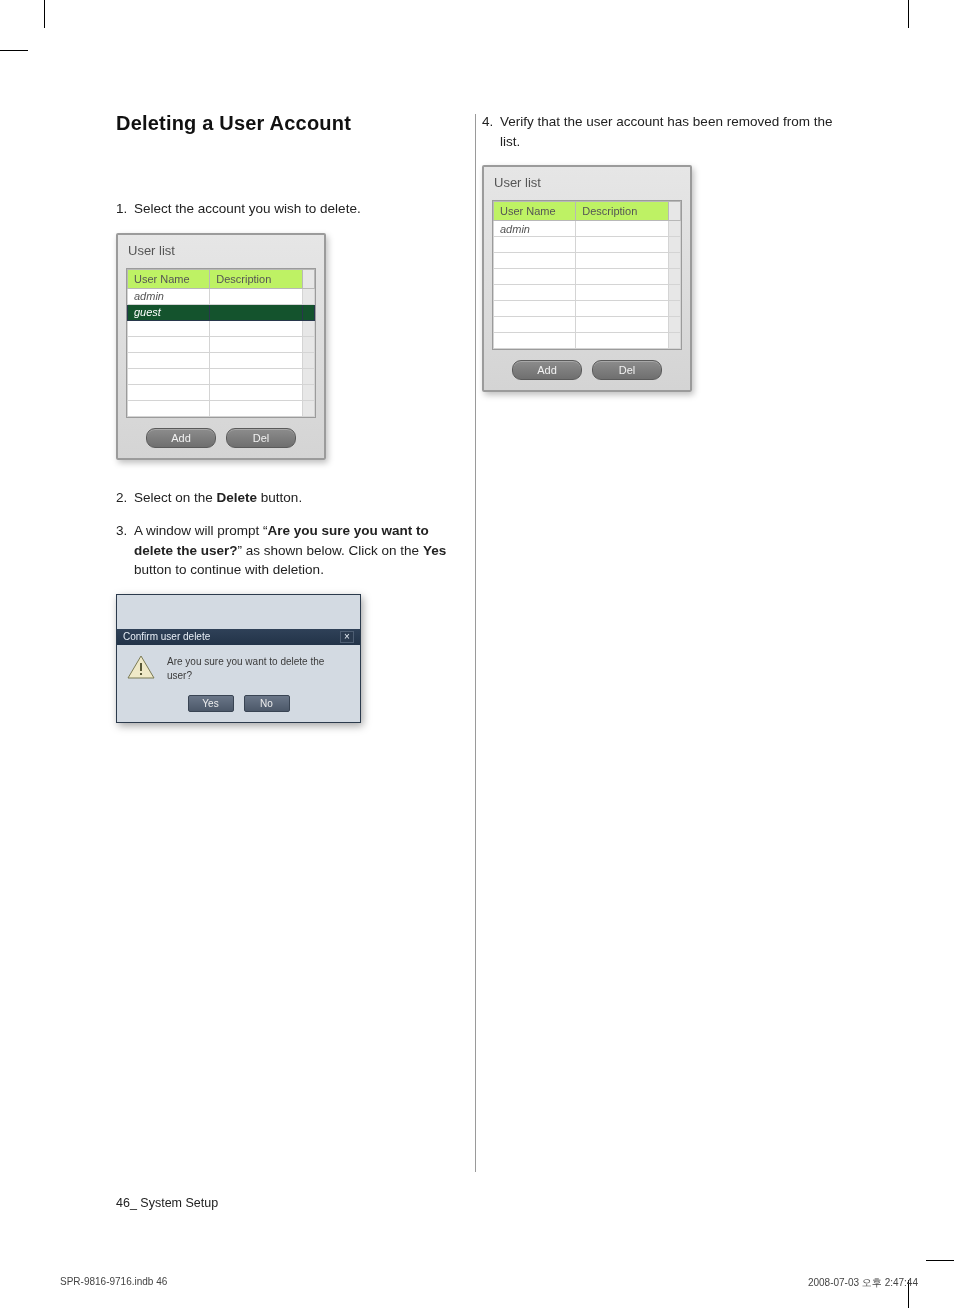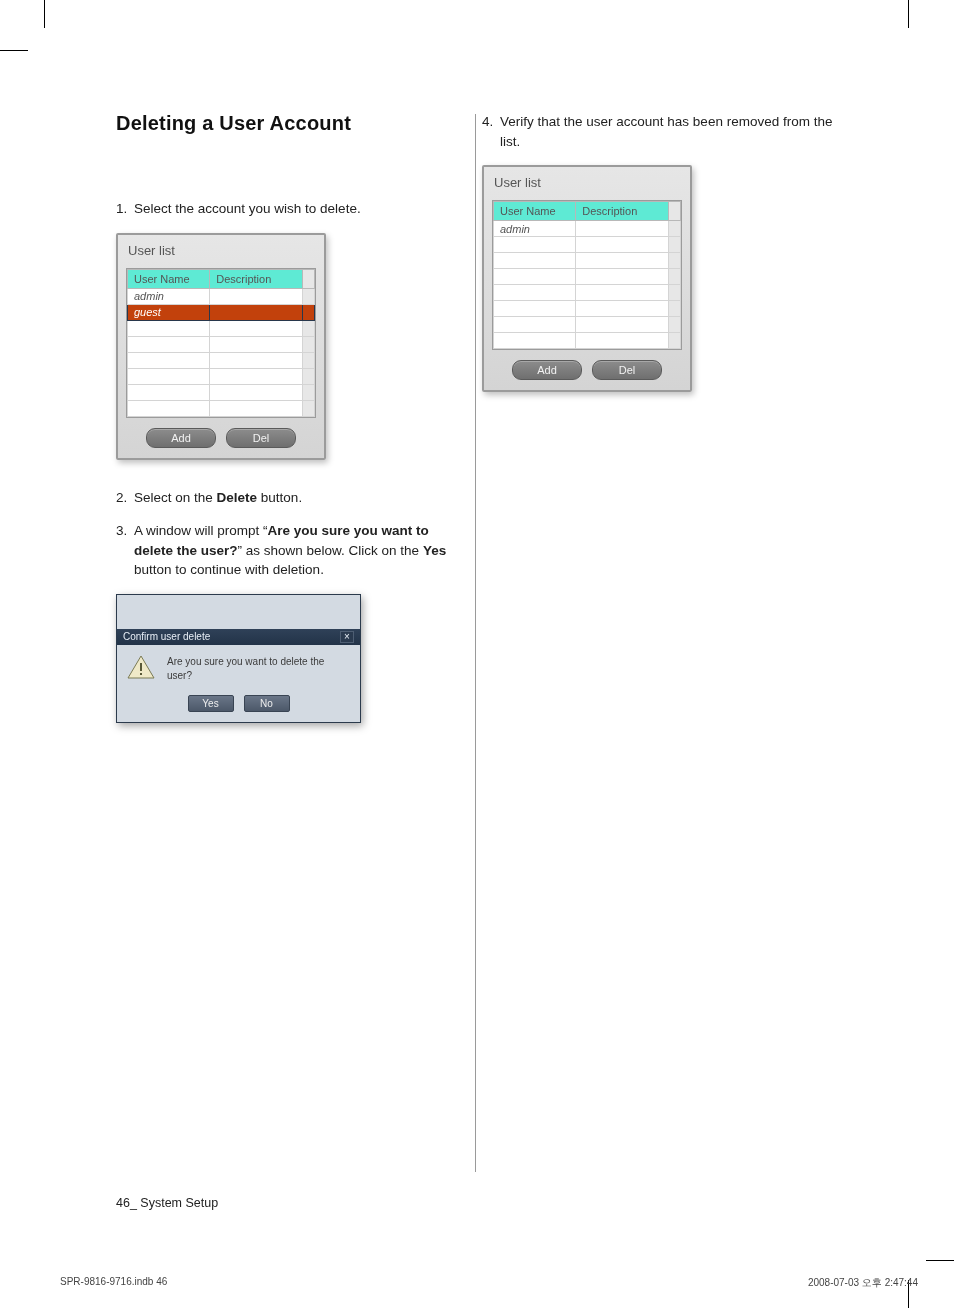--- a/index.html
+++ b/index.html
@@ -34,23 +34,23 @@
     border: 2px solid #9b9b9b; border-radius: 2px;
     background: linear-gradient(#e6e6e6, #d4d4d4);
     box-shadow: 2px 3px 6px rgba(0,0,0,0.25);
     padding-bottom: 10px;
   }
   .panel-userlist .panel-title { font-size: 13px; color: #555; padding: 8px 10px; }
   .panel-userlist .grid {
     margin: 2px 8px 10px 8px; background: #fff; border: 1px solid #9b9b9b;
   }
   .panel-userlist table { width: 100%; border-collapse: collapse; font-size: 11px; color: #555; table-layout: fixed; }
-  .panel-userlist th { border: 1px solid #b8b8b8; background: #5eead4; text-align: left; padding: 3px 6px; font-weight: 400; }
+  .panel-userlist th { border: 1px solid #b8b8b8; background: #bef264; text-align: left; padding: 3px 6px; font-weight: 400; }
   .panel-userlist td { border: 1px solid #d4d4d4; padding: 1px 6px; height: 16px; overflow: hidden; text-overflow: ellipsis; white-space: nowrap; font-style: italic; }
-  .panel-userlist tr.selected td { background: #c2410c; color: #fff; border-color: #28374c; }
+  .panel-userlist tr.selected td { background: #14532d; color: #fff; border-color: #28374c; }
   .panel-userlist th.scroll, .panel-userlist td.scroll { width: 12px; background: #e7e7e7; padding: 0; }
   .panel-userlist .panel-buttons { display: flex; justify-content: center; gap: 10px; }
   .panel-userlist .pbtn {
     min-width: 70px; text-align: center; font-size: 11px; color: #f2f2f2;
     padding: 3px 10px; background: linear-gradient(#8c8c8c, #6f6f6f); border: 1px solid #5a5a5a; border-radius: 9px;
     box-shadow: inset 0 1px 0 rgba(255,255,255,0.25);
   }
 
   
   .dialog {

